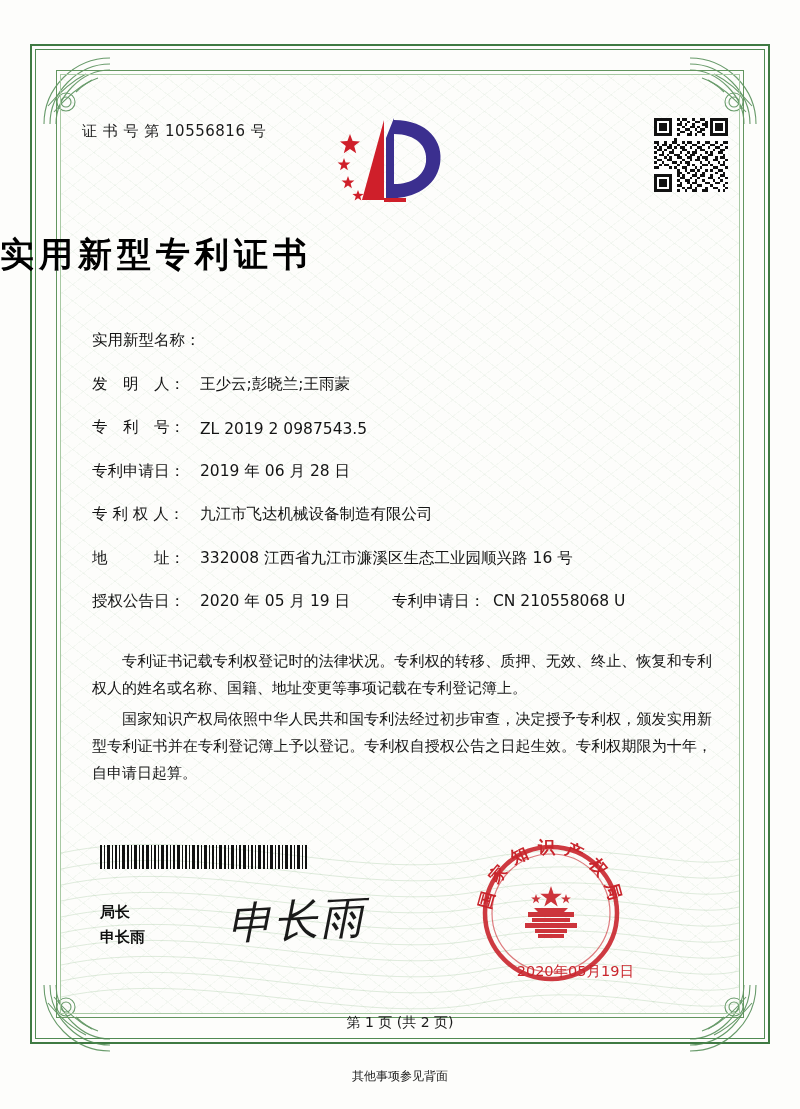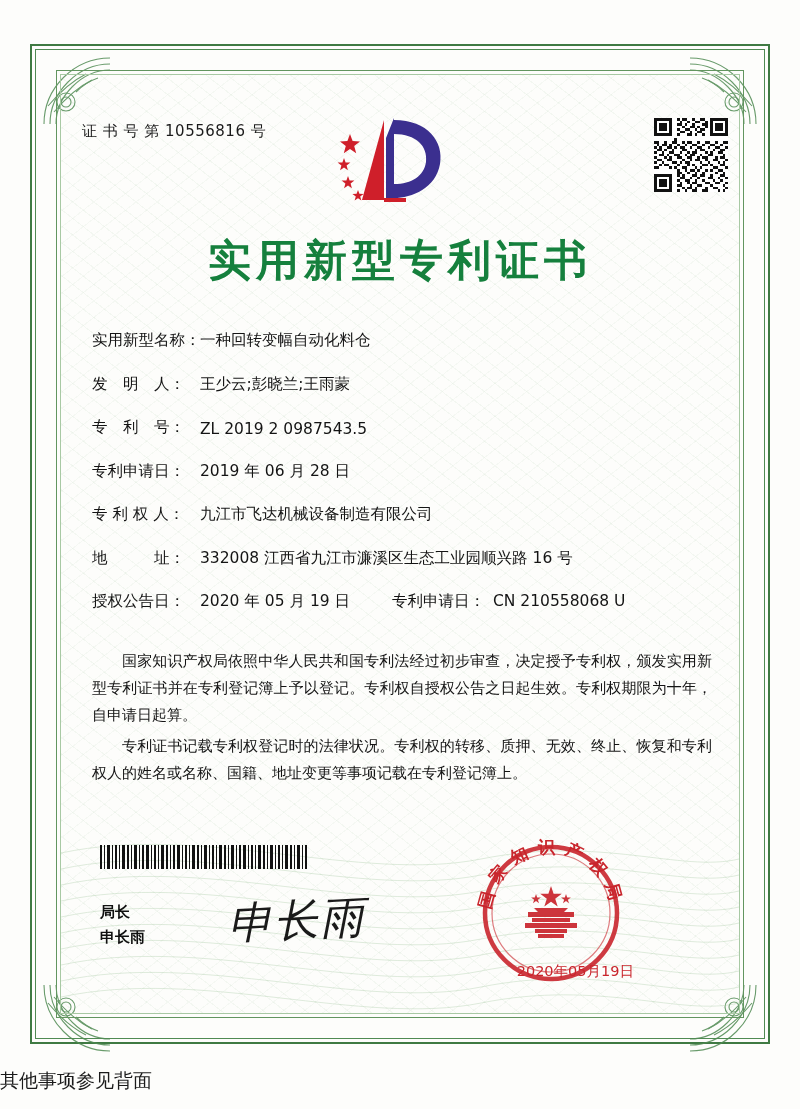--- a/index.html
+++ b/index.html
@@ -125,25 +125,24 @@
     top: 118px;
     width: 74px;
     height: 74px;
   }
 
   .title {
     position: absolute;
     left: 0;
     right: 0;
     top: 232px;
-    text-align: center;
-    font-size: 43px;
+    font-size: 34px;
     font-weight: bold;
     letter-spacing: 5px;
-    color: #15803d;
+    color: #000000;
     font-family: "DejaVu Sans", "Liberation Sans", sans-serif;
   }
 
   
   .fields {
     position: absolute;
     left: 92px;
     top: 330px;
     width: 620px;
     font-size: 15.5px;
@@ -242,22 +241,22 @@
     top: 1014px;
     text-align: center;
     font-size: 14px;
     color: #1b1b1b;
     font-family: "DejaVu Sans", "Liberation Sans", sans-serif;
   }
   .footer-note {
     position: absolute;
     left: 0; right: 0;
     top: 1068px;
-    text-align: left;
-    font-size: 19px;
+    text-align: center;
+    font-size: 12px;
     color: #1b1b1b;
     font-family: "DejaVu Sans", "Liberation Sans", sans-serif;
   }
   .speck {
     position: absolute;
     left: 98px;
     top: 44px;
     font-size: 9px;
     color: #9a9a9a;
   }
@@ -560,21 +559,20 @@
         <rect x="8" y="8" width="1" height="1"></rect>
       </g>
     </svg>
   </div>
 
   <div class="title">实用新型专利证书</div>
 
   <div class="fields">
     <div class="field-row">
       <span class="field-label w-a">实用新型名称：</span>
-      <span class="field-value">一种回转变幅自动化料仓</span>
     </div>
     <div class="field-row">
       <span class="field-label w-a">发　明　人：</span>
       <span class="field-value">王少云;彭晓兰;王雨蒙</span>
     </div>
     <div class="field-row">
       <span class="field-label w-a">专　利　号：</span>
       <span class="field-value">ZL 2019 2 0987543.5</span>
     </div>
     <div class="field-row">
@@ -595,22 +593,22 @@
         <span class="field-value">2020 年 05 月 19 日</span>
       </span>
       <span class="split-right">
         <span class="field-label">专利申请日：</span>
         <span class="field-value">CN 210558068 U</span>
       </span>
     </div>
   </div>
 
   <div class="paras">
+    <p class="para">专利证书记载专利权登记时的法律状况。专利权的转移、质押、无效、终止、恢复和专利权人的姓名或名称、国籍、地址变更等事项记载在专利登记簿上。</p>
     <p class="para">国家知识产权局依照中华人民共和国专利法经过初步审查，决定授予专利权，颁发实用新型专利证书并在专利登记簿上予以登记。专利权自授权公告之日起生效。专利权期限为十年，自申请日起算。</p>
-    <p class="para">专利证书记载专利权登记时的法律状况。专利权的转移、质押、无效、终止、恢复和专利权人的姓名或名称、国籍、地址变更等事项记载在专利登记簿上。</p>
   </div>
 
   <div class="barcode">
     <svg width="210" height="24" viewBox="0 0 210 24" shape-rendering="crispEdges">
       <g fill="#111">
         <rect x="0" y="0" width="2" height="24"></rect>
           <rect x="4" y="0" width="1" height="24"></rect>
         <rect x="7" y="0" width="3" height="24"></rect>
           <rect x="12" y="0" width="1" height="24"></rect>
         <rect x="15" y="0" width="2" height="24"></rect>
@@ -694,15 +692,16 @@
         <rect x="72" y="106" width="26" height="4" fill="#c9252c"></rect>
       </g>
 
       <text font-family="'DejaVu Sans','Liberation Sans',sans-serif" font-size="17" font-weight="bold" fill="#c9252c" letter-spacing="9">
         <textPath href="#sealArcText" startOffset="50%" text-anchor="middle">国家知识产权局</textPath>
       </text>
     </svg>
   </div>
   <div class="seal-date">2020年05月19日</div>
 
+  <div class="page-num">第 1 页 (共 2 页)</div>
   <div class="footer-note">其他事项参见背面</div>
 
 </div>
 
 </body></html>

